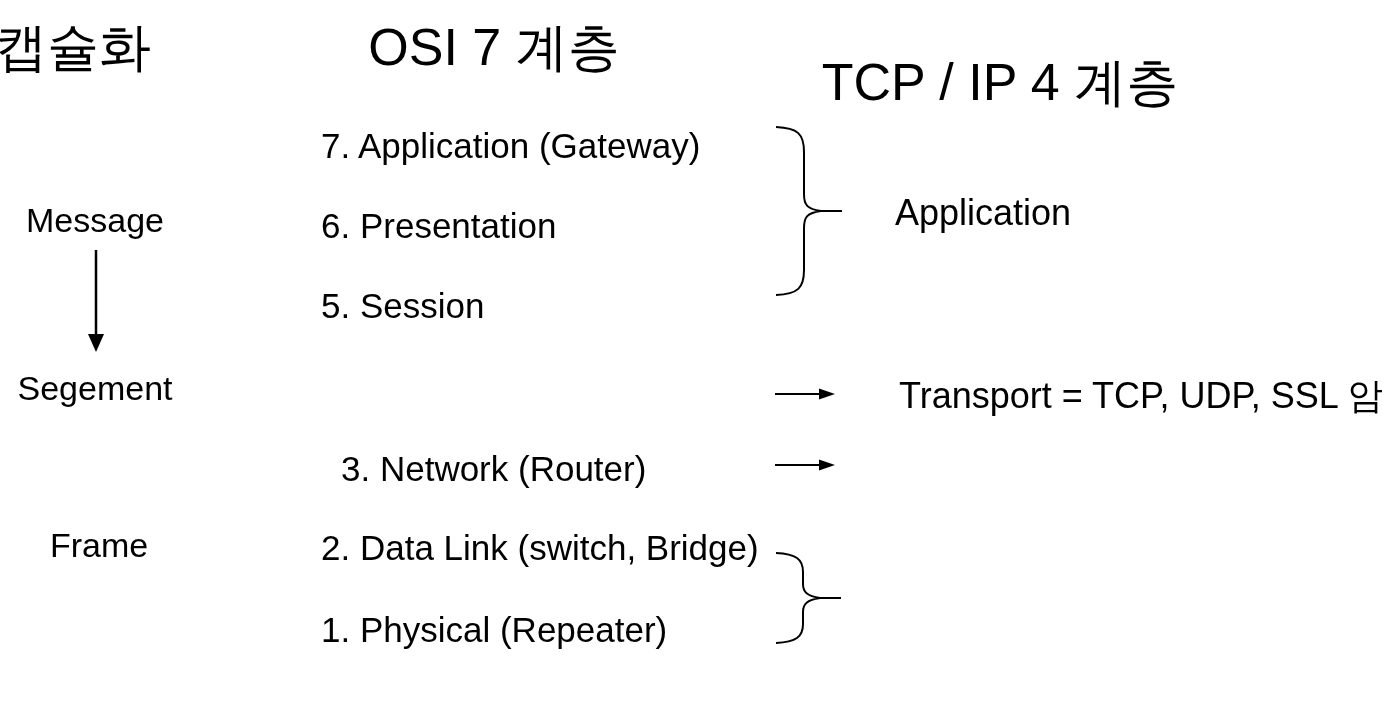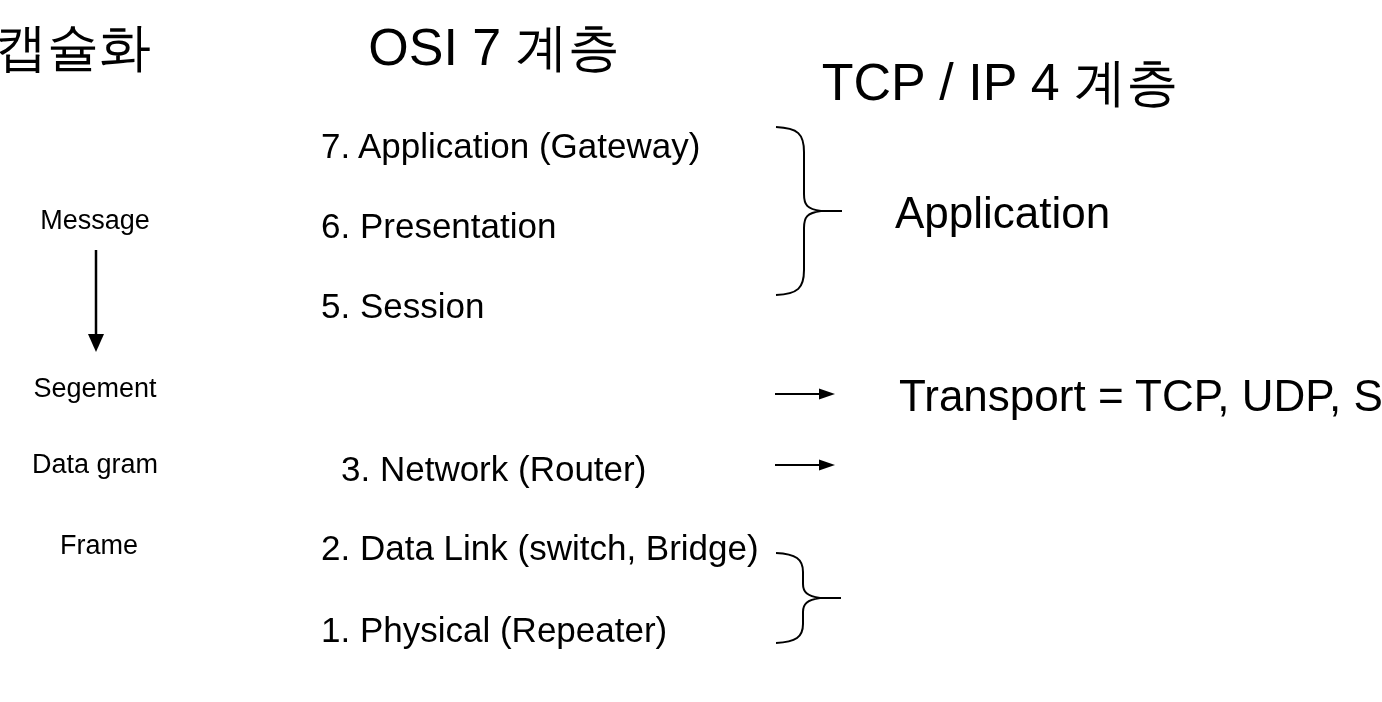--- a/index.html
+++ b/index.html
@@ -13,23 +13,23 @@
     height: 702px;
     background: #ffffff;
     font-family: "Liberation Sans", sans-serif;
     color: #000000;
     overflow: hidden;
   }
   .abs { position: absolute; white-space: nowrap; }
   .center-anchor { transform: translate(-50%, -50%); }
   .left-anchor   { transform: translateY(-50%); }
   .header { font-size: 52px; font-weight: 400; }
-  .enc-item { font-size: 27px; }
+  .enc-item { font-size: 34px; }
   .osi-item { font-size: 35px; }
-  .tcp-item { font-size: 44px; }
+  .tcp-item { font-size: 36px; }
   svg { display: block; }
   svg path, svg line { stroke: #000000; fill: none; }
   svg polygon { fill: #000000; stroke: none; }
 </style>
 </head>
 <body>
 
 <div id="diagram">
 
   <div class="abs center-anchor header" style="left:73px; top:48px;">캡슐화</div>
@@ -37,21 +37,20 @@
   <div class="abs center-anchor header" style="left:1000px; top:47px;margin-top:36px;">TCP / IP 4 계층</div>
 
   <div class="abs center-anchor enc-item" style="left:95px; top:220px;">Message</div>
 
   <svg class="abs" style="left:85px; top:248px;" width="22" height="106" viewBox="0 0 22 106">
     <line x1="11" y1="2" x2="11" y2="88" stroke-width="2.5"></line>
     <polygon points="3,86 19,86 11,104"></polygon>
   </svg>
 
   <div class="abs center-anchor enc-item" style="left:95px; top:388px;">Segement</div>
-  <div class="abs center-anchor enc-item" style="left:95px; top:464px;">Data gram</div>
   <div class="abs center-anchor enc-item" style="left:99px; top:545px;">Frame</div>
 
   <div class="abs left-anchor osi-item" style="left:321px; top:146px;">7. Application (Gateway)</div>
   <div class="abs left-anchor osi-item" style="left:321px; top:226px;">6. Presentation</div>
   <div class="abs left-anchor osi-item" style="left:321px; top:306px;">5. Session</div>
   <div class="abs left-anchor osi-item" style="left:321px; top:469px;margin-left:20px;">3. Network (Router)</div>
   <div class="abs left-anchor osi-item" style="left:321px; top:548px;">2. Data Link (switch, Bridge)</div>
   <div class="abs left-anchor osi-item" style="left:321px; top:630px;">1. Physical (Repeater)</div>
 
   <svg class="abs" style="left:770px; top:118px;" width="80" height="190" viewBox="0 0 80 190">

